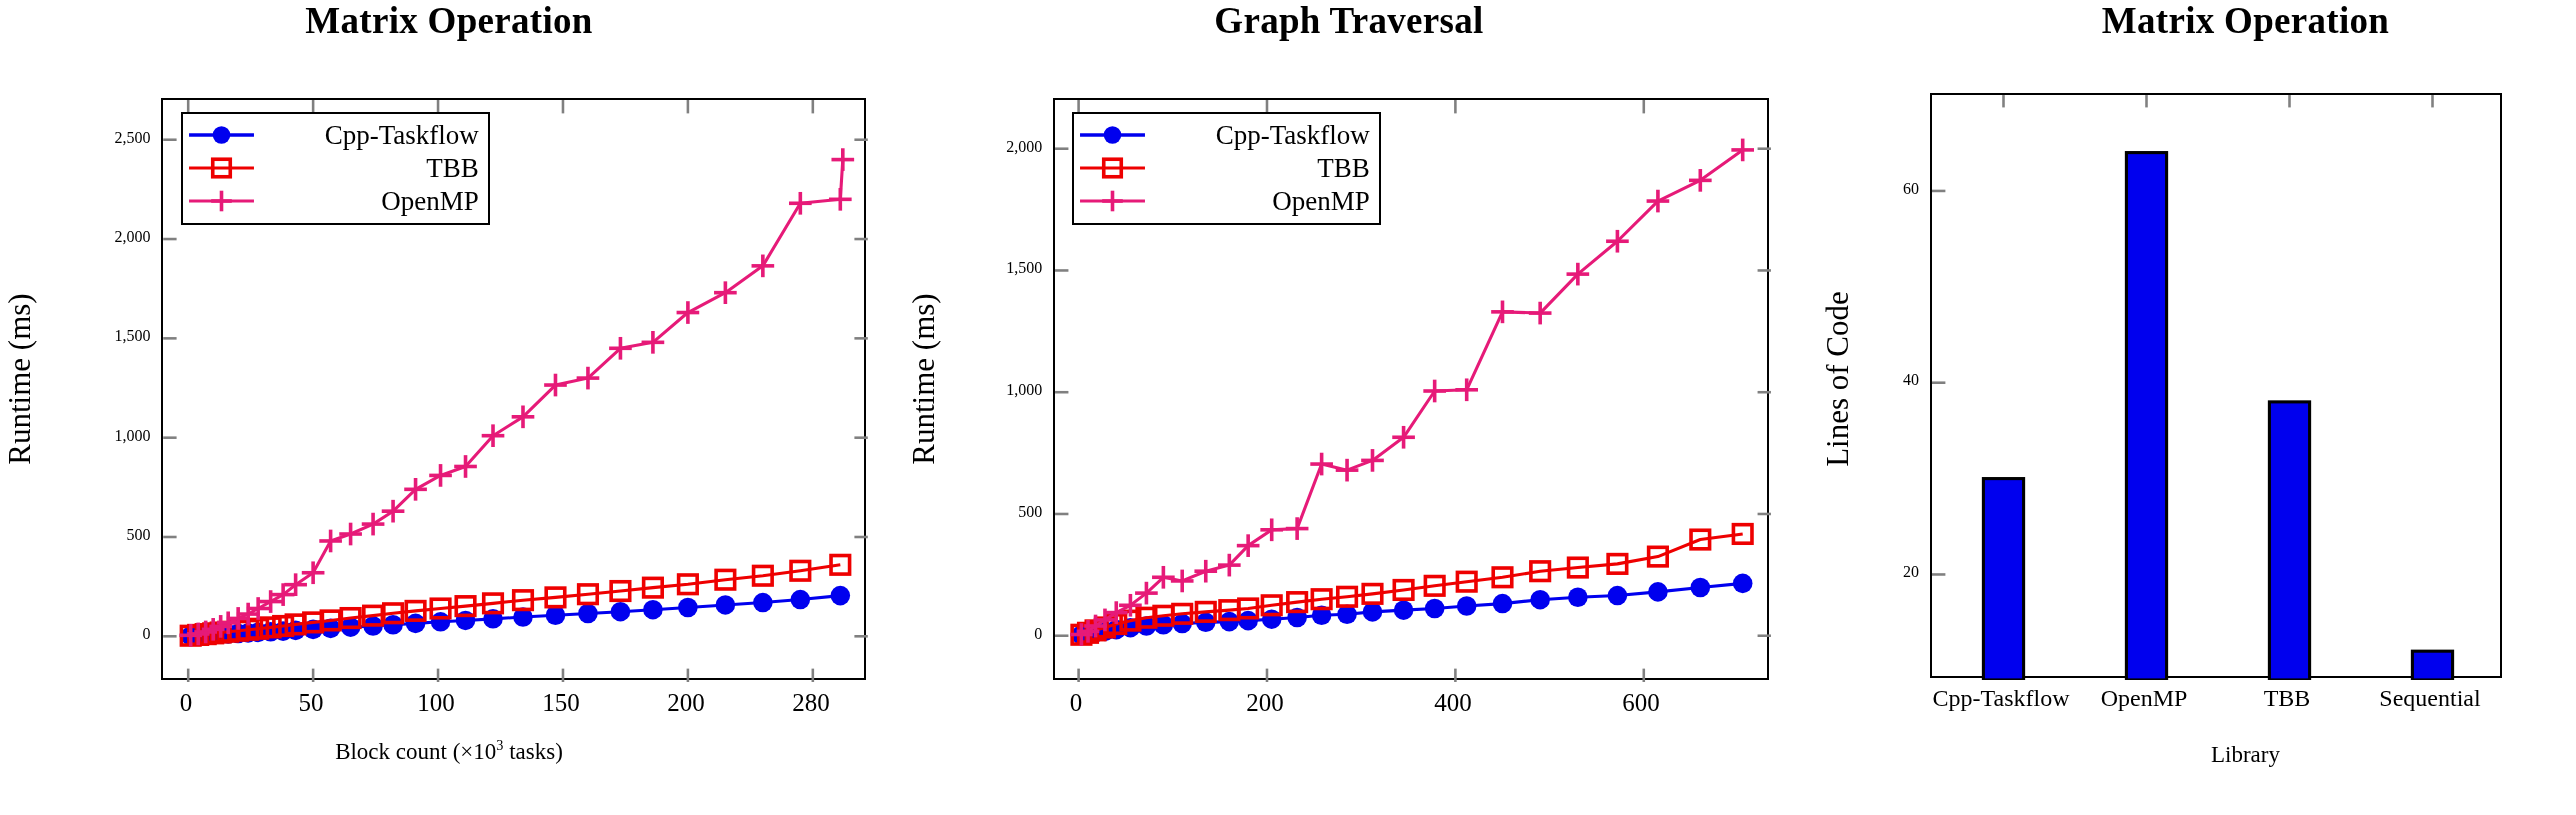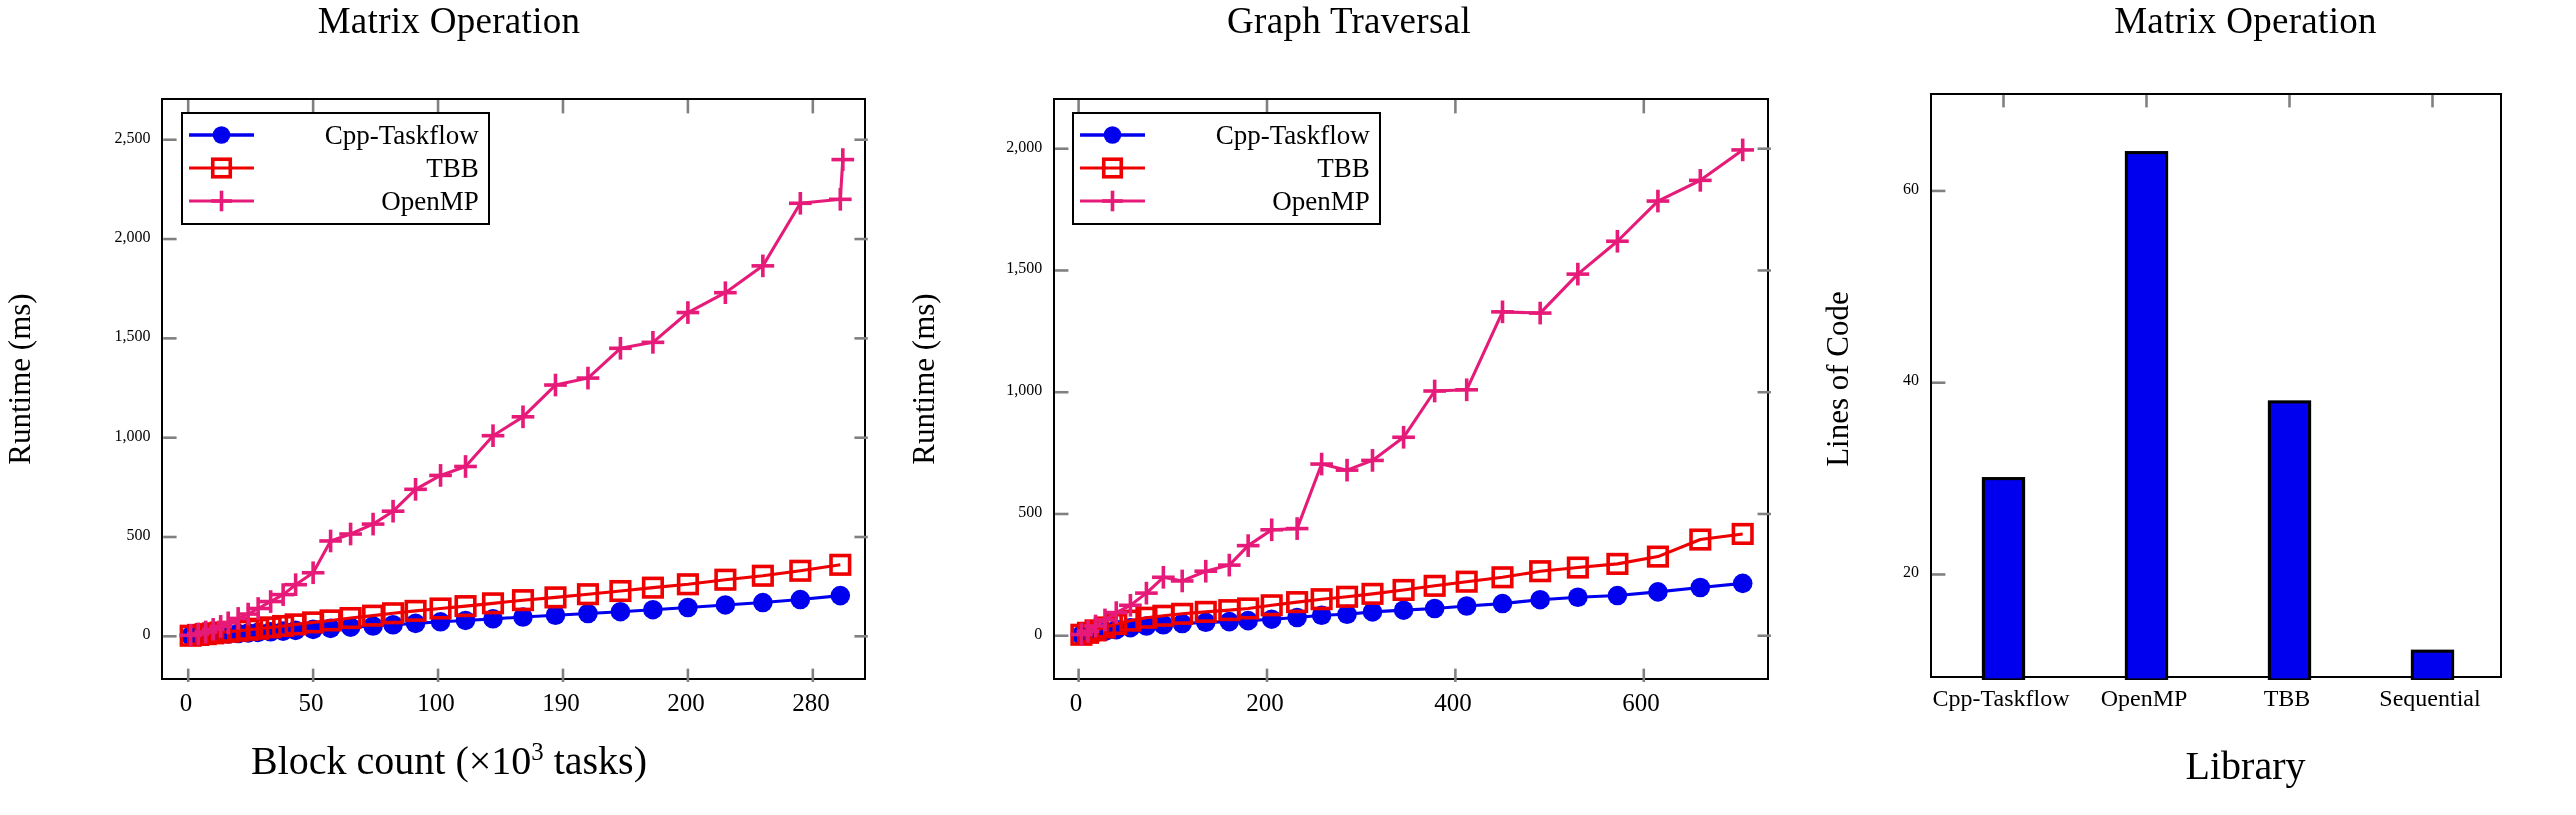--- a/index.html
+++ b/index.html
@@ -3,30 +3,30 @@
 <meta charset="utf-8">
 <style>
   html,body{margin:0;padding:0;background:#ffffff;}
   body{width:3592px;height:816px;font-family:"Liberation Serif",serif;overflow:hidden;}
   .figure{display:flex;width:3592px;height:816px;align-items:flex-start;}
   .panel{position:relative;height:816px;flex:0 0 auto;}
   .p1{width:898px;} .p2{width:902px;} .p3{width:891px;}
 
   .chart-title{
     position:absolute;top:2.1px;left:0;right:0;text-align:center;
-    font-family:"Liberation Serif",serif;font-weight:normal;font-size:37px;
+    font-family:"Liberation Serif",serif;font-weight:bold;font-size:37px;
     letter-spacing:0.3px;color:#000;line-height:1;
   }
   .ylabel{
     position:absolute;transform-origin:center center;
     font-family:"Liberation Serif",serif;font-size:31px;color:#000;white-space:nowrap;
   }
   .xlabel{
     position:absolute;left:0;right:0;text-align:center;
-    font-family:"Liberation Serif",serif;font-size:40px;color:#000;white-space:nowrap;
+    font-family:"Liberation Serif",serif;font-size:23px;color:#000;white-space:nowrap;
   }
   .xlabel sup{font-size:0.62em;vertical-align:super;}
 
   .plotbox{position:absolute;border:2.1px solid #000;background:#fff;box-sizing:border-box;}
   .plotsvg{position:absolute;left:0;top:0;}
 
   .tick-y{
     position:absolute;text-align:right;font-family:"Liberation Serif",serif;
     font-size:16px;color:#000;white-space:nowrap;transform:translateY(-50%);
   }
@@ -255,21 +255,21 @@
     </div>
   <div class="tick-y" style="left: 16.5px; width: 134px; top: 634px;">0</div>
       <div class="tick-y" style="left: 16.5px; width: 134px; top: 535px;">500</div>
       <div class="tick-y" style="left: 16.5px; width: 134px; top: 436px;">1,000</div>
       <div class="tick-y" style="left: 16.5px; width: 134px; top: 336px;">1,500</div>
       <div class="tick-y" style="left: 16.5px; width: 134px; top: 237px;">2,000</div>
       <div class="tick-y" style="left: 16.5px; width: 134px; top: 138px;">2,500</div>
       <div class="tick-x" style="left: 186px; top: 689px;">0</div>
       <div class="tick-x" style="left: 311px; top: 689px;">50</div>
       <div class="tick-x" style="left: 436px; top: 689px; text-align: center;">100</div>
-      <div class="tick-x" style="left: 561px; top: 689px;">190</div>
+      <div class="tick-x" style="left: 561px; top: 689px;">150</div>
       <div class="tick-x" style="left: 686px; top: 689px;">200</div>
       <div class="tick-x" style="left: 811px; top: 689px;">280</div>
     </div>
 
   <div class="panel p2">
     <div class="chart-title">Graph Traversal</div>
     <div class="ylabel" style="left:-129px;top:361px;width:309px;text-align:center;transform:rotate(-90deg);">Runtime (ms)</div>
     <div class="plotbox" id="p2-box" style="left:155px;top:98px;width:716px;height:582px;">
       <svg class="plotsvg" id="p2-svg" width="716" height="582" viewBox="0 0 1390 1130">
           <line x1="0" y1="1040.1673640167364" x2="26" y2="1040.1673640167364" stroke="#808080" stroke-width="5"></line>

